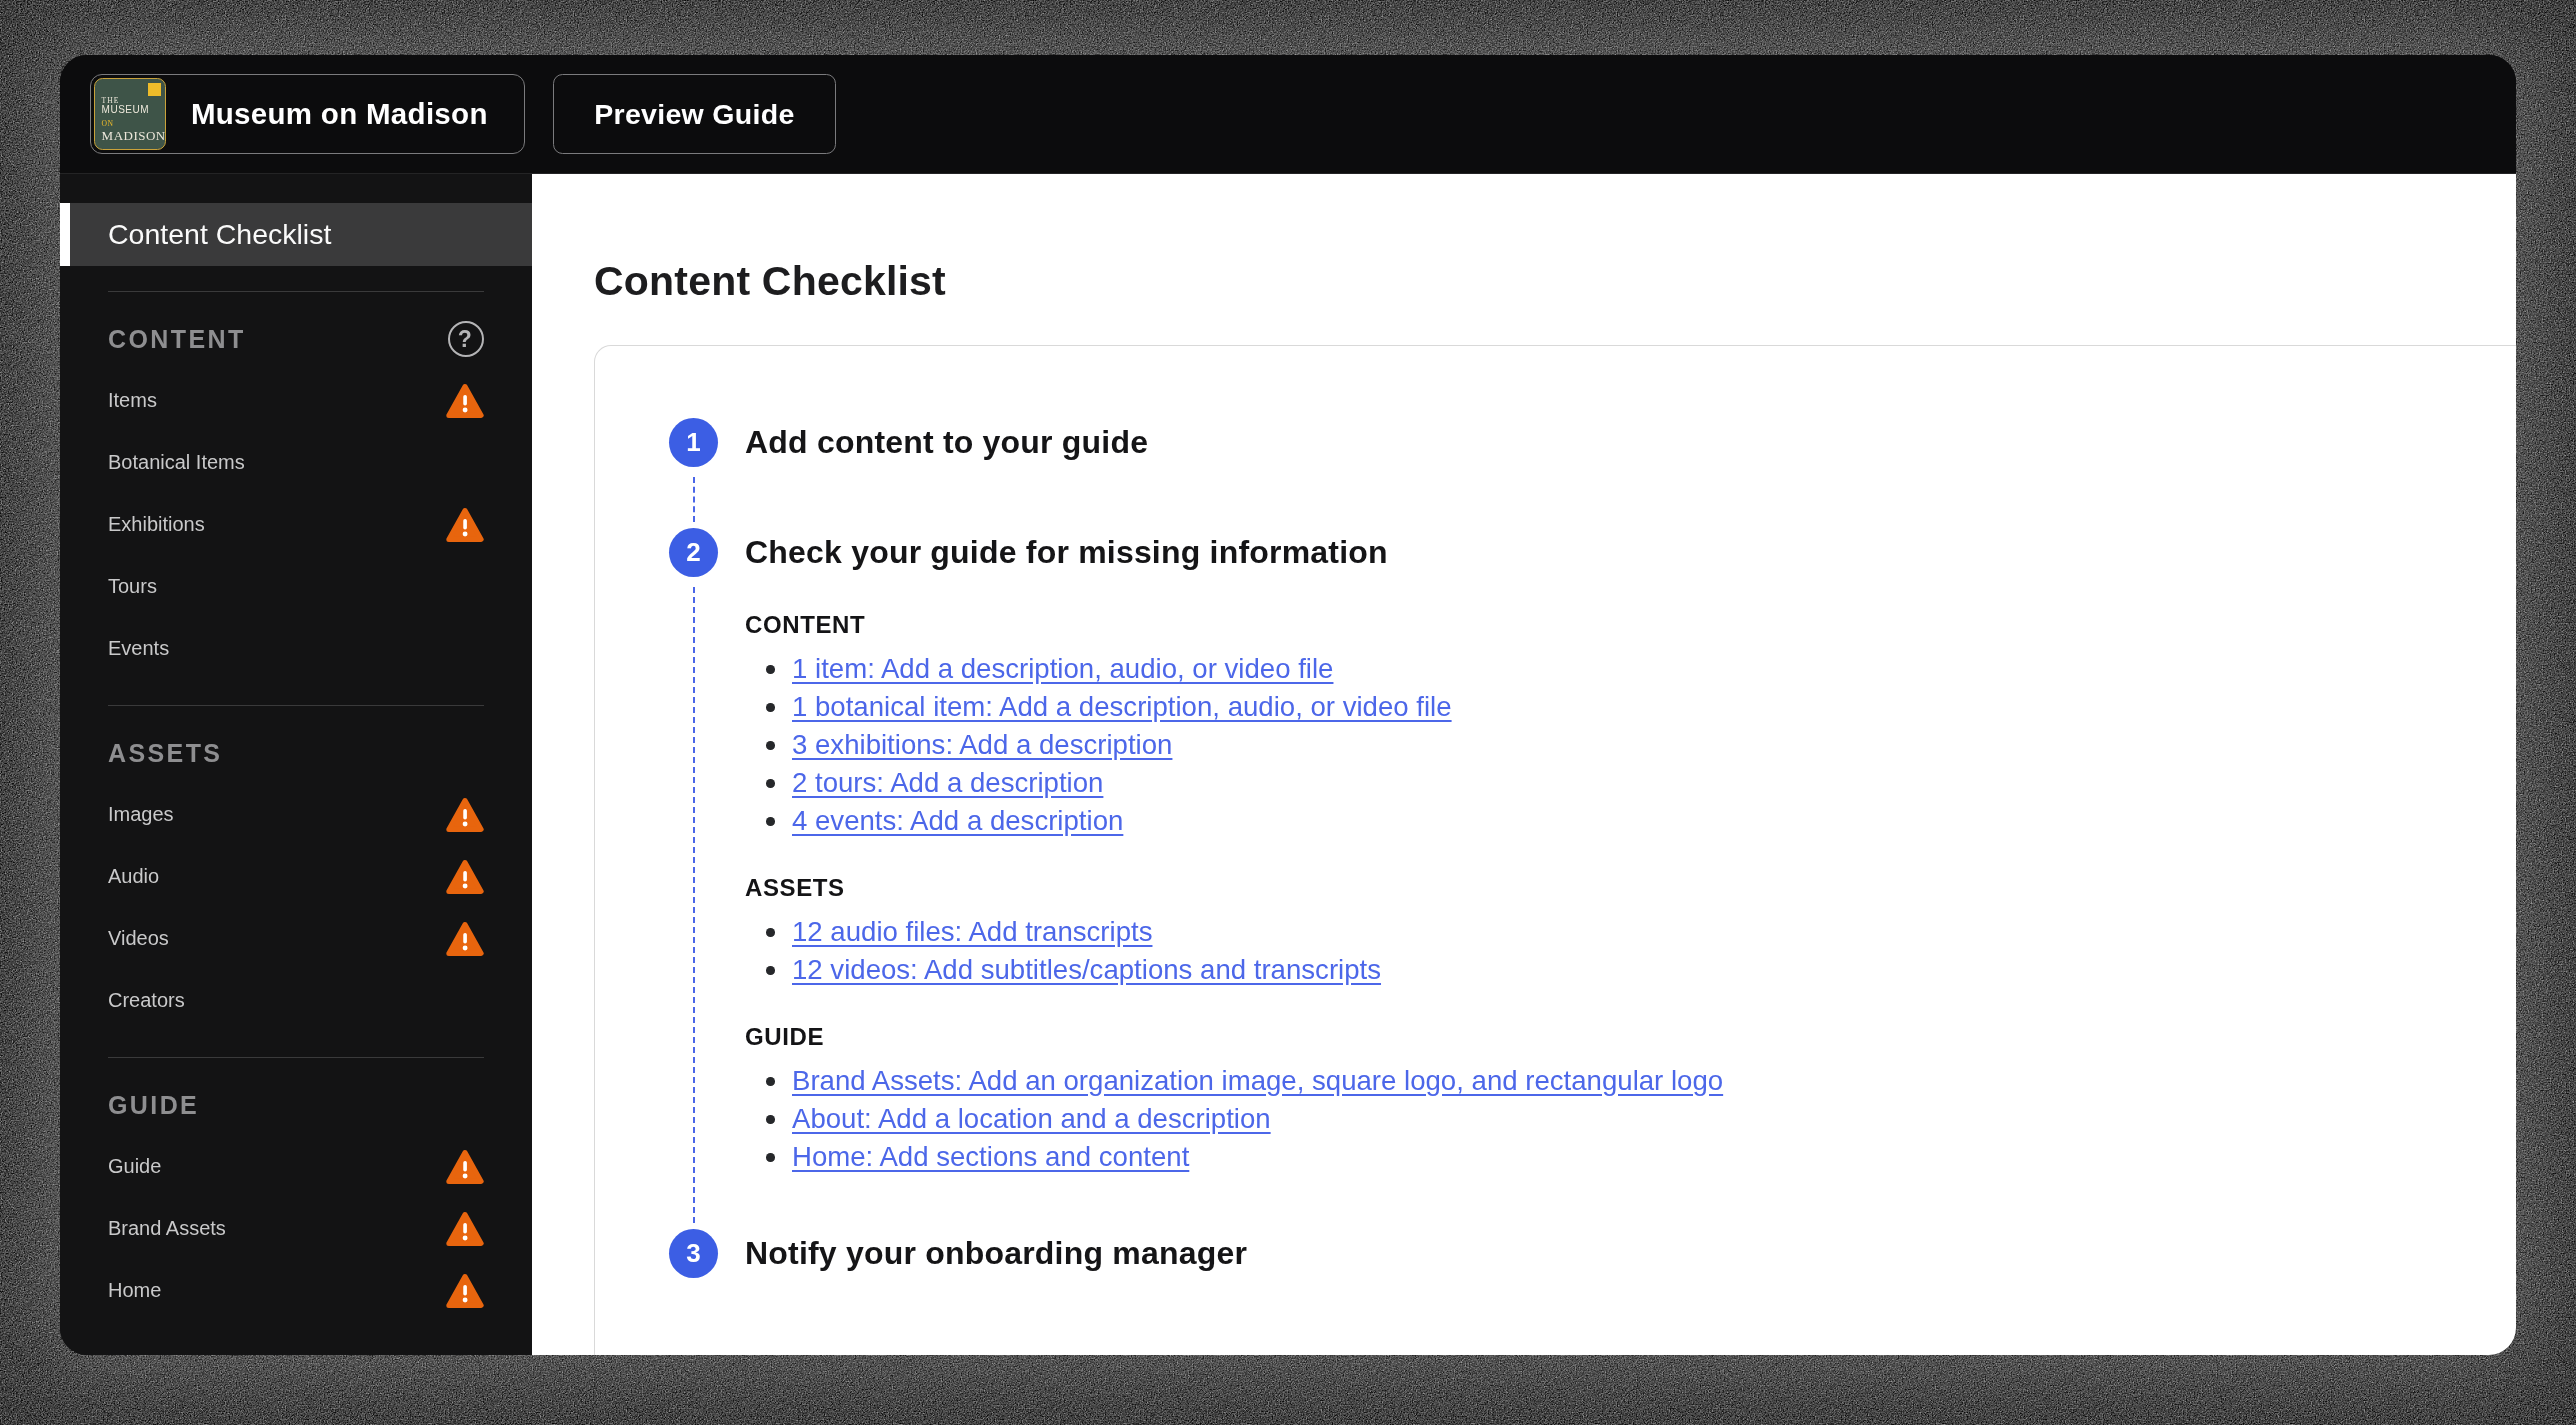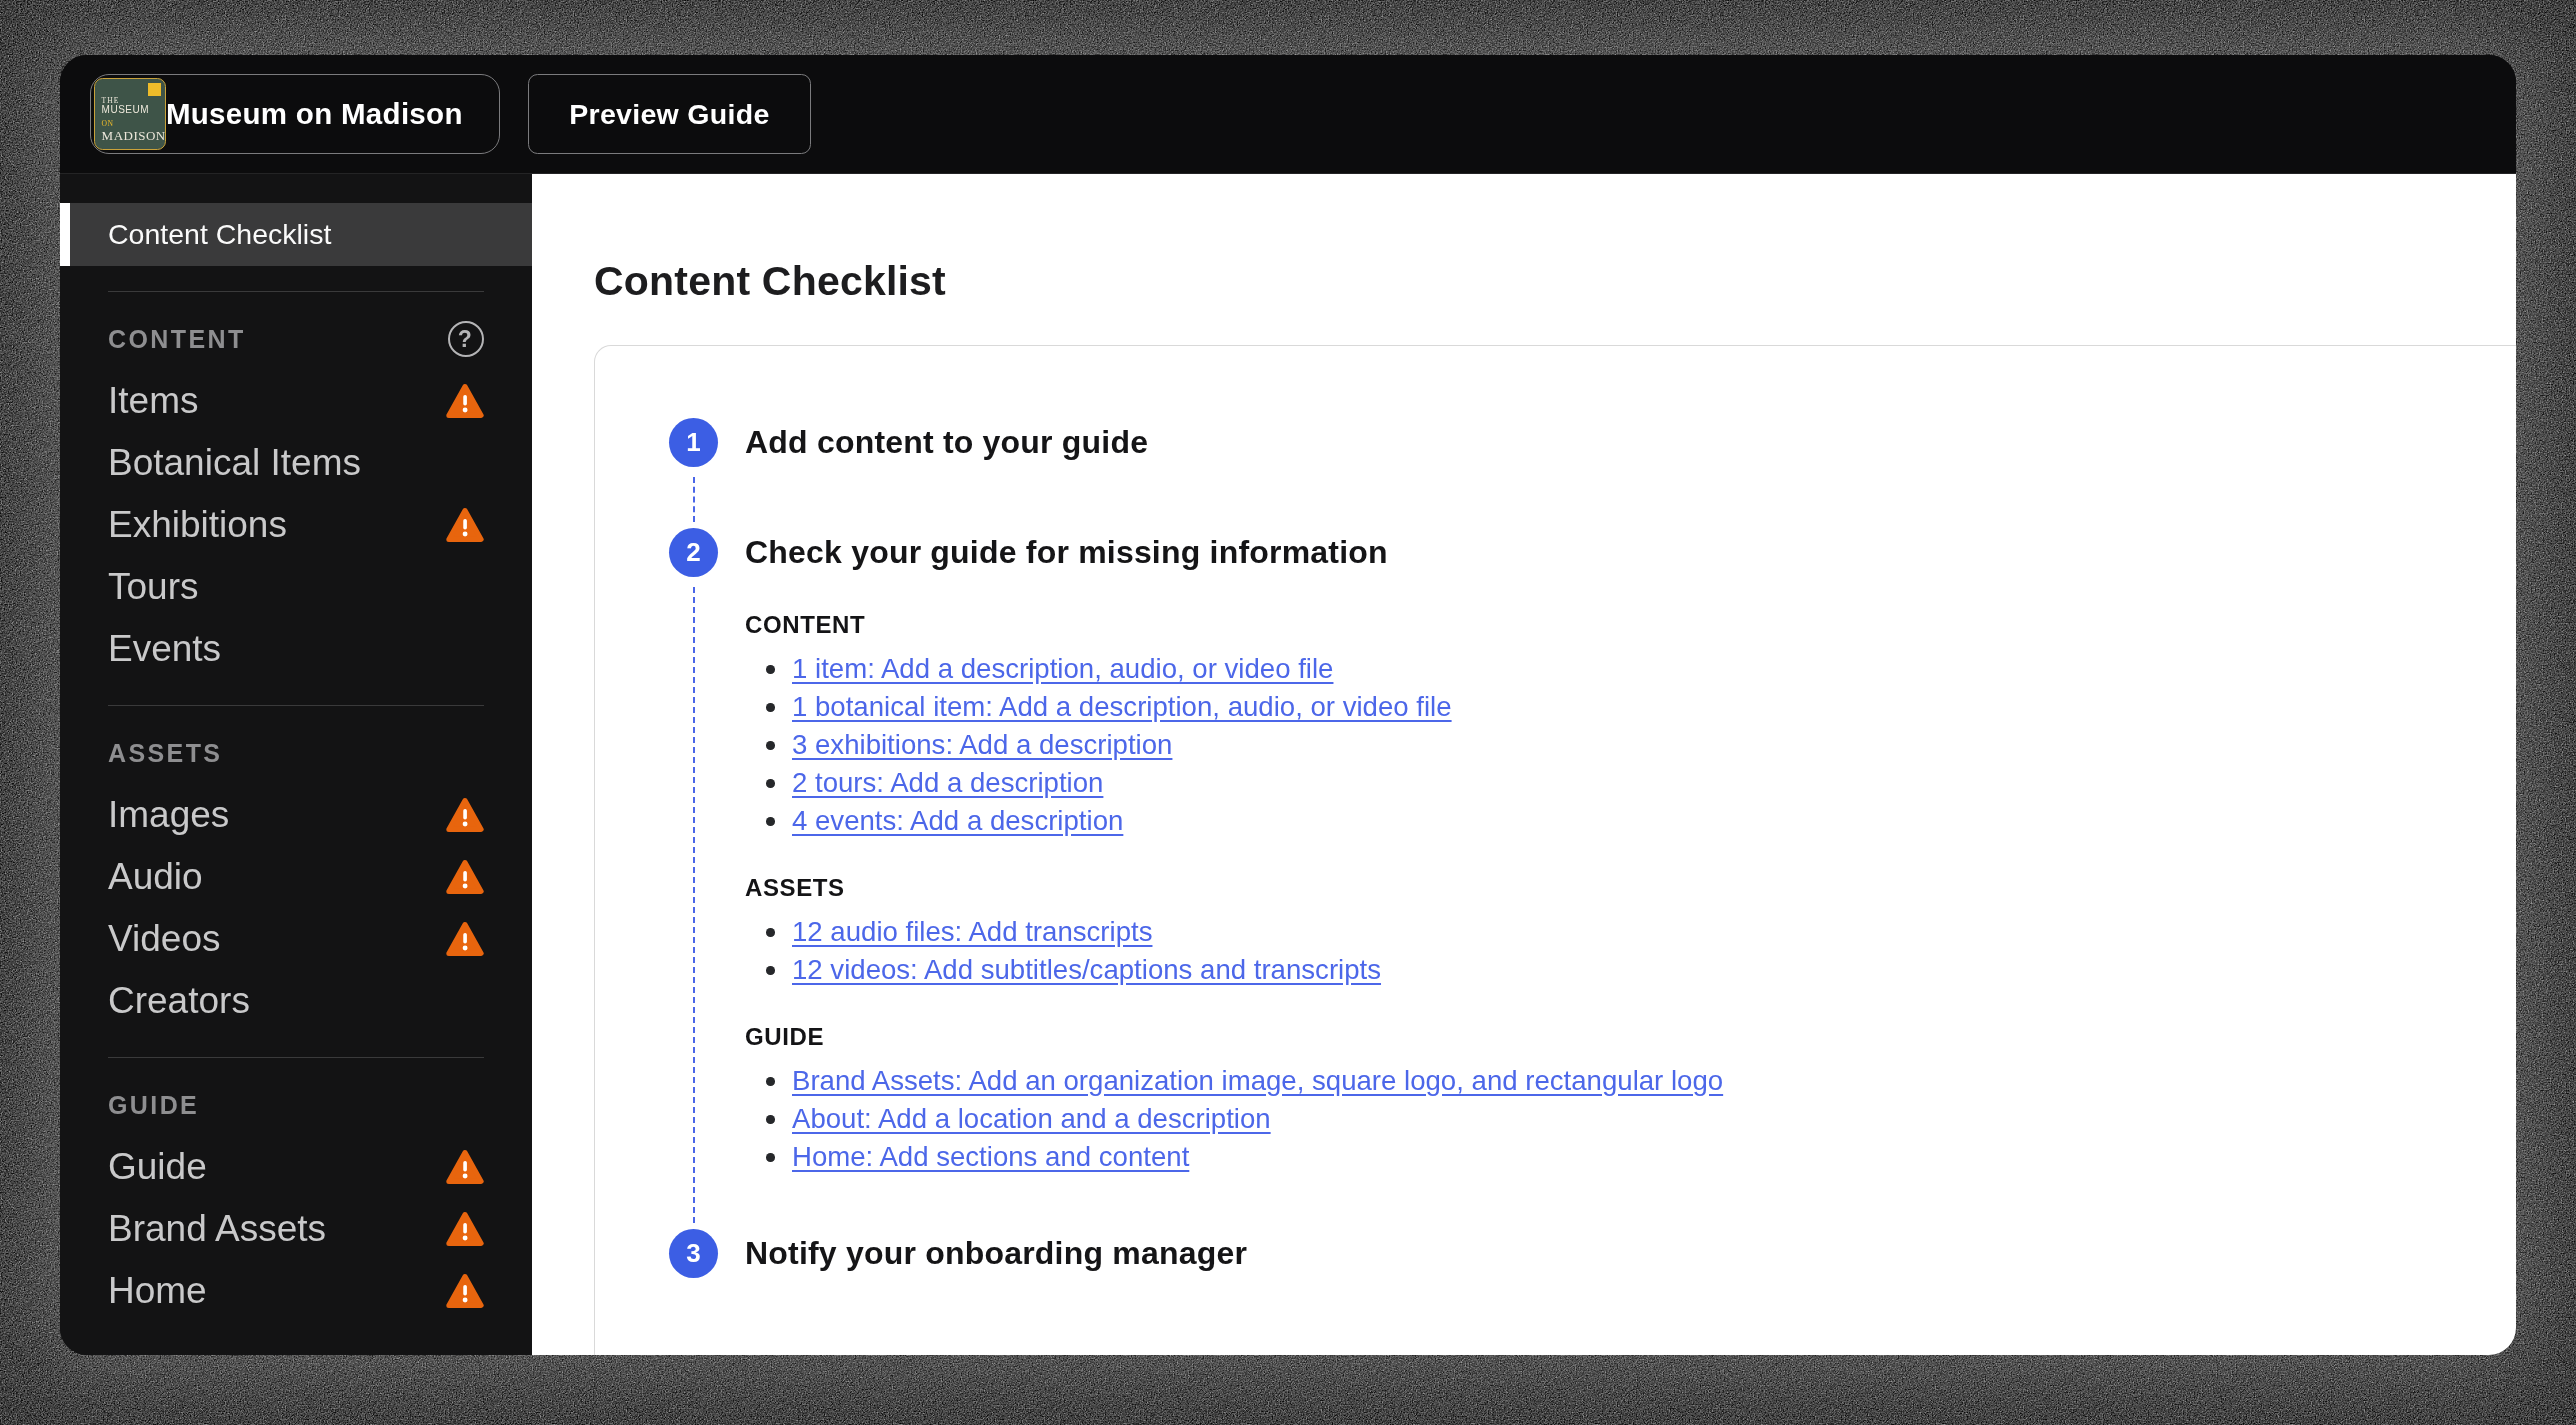--- a/index.html
+++ b/index.html
@@ -14,22 +14,22 @@
     background:#0d0d0e;border-radius:27px;overflow:hidden;z-index:1;
     box-shadow:0 0 86px 21px rgba(255,255,255,.16);
     display:flex;flex-direction:column;
   }
   
   .topbar{
     height:118px;flex:0 0 auto;display:flex;align-items:center;gap:28.5px;
     padding:0 30px;background:#0c0c0d;border-bottom:1px solid #242425;
   }
   .guide-btn{
-    display:flex;align-items:center;height:80px;
-    padding:0 36px 0 2.9px;border:1.4px solid #7b7b7d;border-radius:19px;
+    display:flex;align-items:center;gap:25px;height:80px;
+    padding:0 36px 0 2.9px;border:1.4px solid #7b7b7d;border-radius:12px;
     background:transparent;color:#fff;cursor:pointer;
   }
   .org-logo{
     width:72px;height:72px;flex:0 0 auto;background:#3e5448;
     border:1.9px solid #c9a23a;border-radius:8.6px;position:relative;box-sizing:border-box;
   }
   .org-logo .gold-sq{position:absolute;top:3.8px;right:3.8px;width:13.3px;height:13.3px;background:#eebc2a;}
   .org-logo .logo-text{
     position:absolute;left:6.7px;bottom:5.7px;color:#ece7da;text-align:left;line-height:1.05;
   }
@@ -59,21 +59,21 @@
     height:61px;display:flex;align-items:center;justify-content:space-between;
     padding:0 48px;color:#8e8e90;font-size:25px;font-weight:700;letter-spacing:2.4px;
   }
   .help-icon{
     width:36px;height:36px;border:2.9px solid #b4b4b6;border-radius:50%;
     color:#b4b4b6;font-size:23px;font-weight:700;display:flex;align-items:center;
     justify-content:center;cursor:pointer;box-sizing:border-box;
   }
   .side-item{
     height:62px;display:flex;align-items:center;justify-content:space-between;
-    padding:0 48px;color:#c9c9ca;font-size:37px;cursor:pointer;gap:21px;
+    padding:0 48px;color:#c9c9ca;font-size:20px;cursor:pointer;gap:21px;
   }
   .warn-svg{width:38px;height:35px;display:block;}
   
   .main{flex:1;background:#fff;overflow:hidden;display:flex;flex-direction:column;min-width:0;}
   .page-title{margin:84px 0 0 62px;font-size:41px;font-weight:700;color:#1d1d1f;letter-spacing:0.2px;}
   .card{
     flex:1;margin:40px 0 0 62px;border:1.4px solid #d9d9d9;border-right:none;border-bottom:none;
     border-radius:17px 0 0 0;padding:72px 57px 0 74px;box-sizing:border-box;
   }
   .step{display:flex;}

